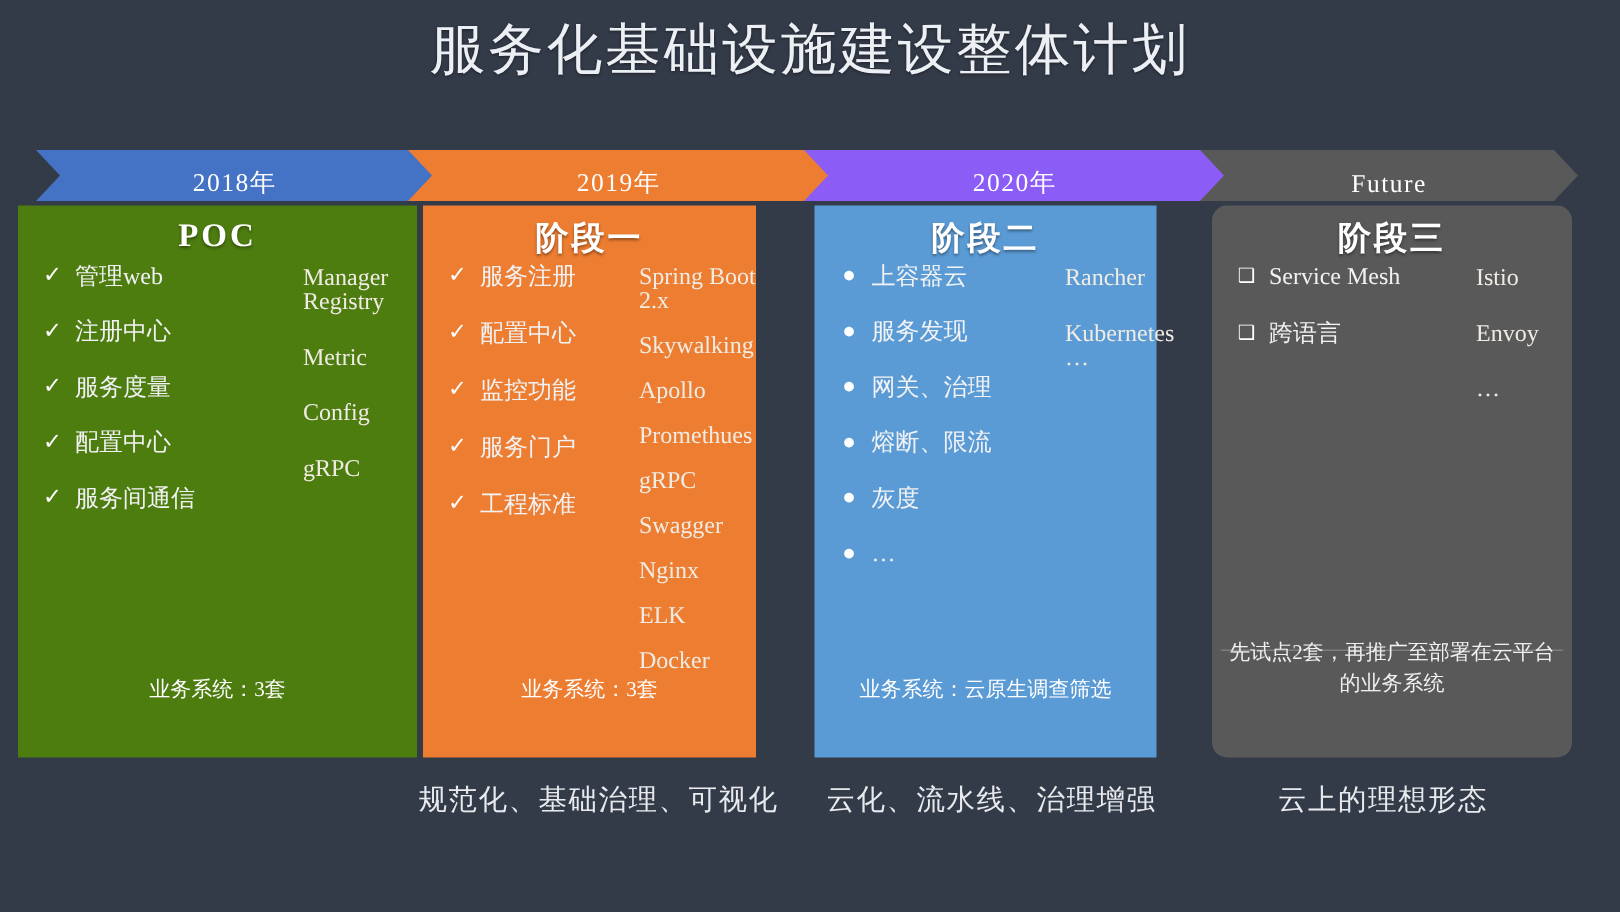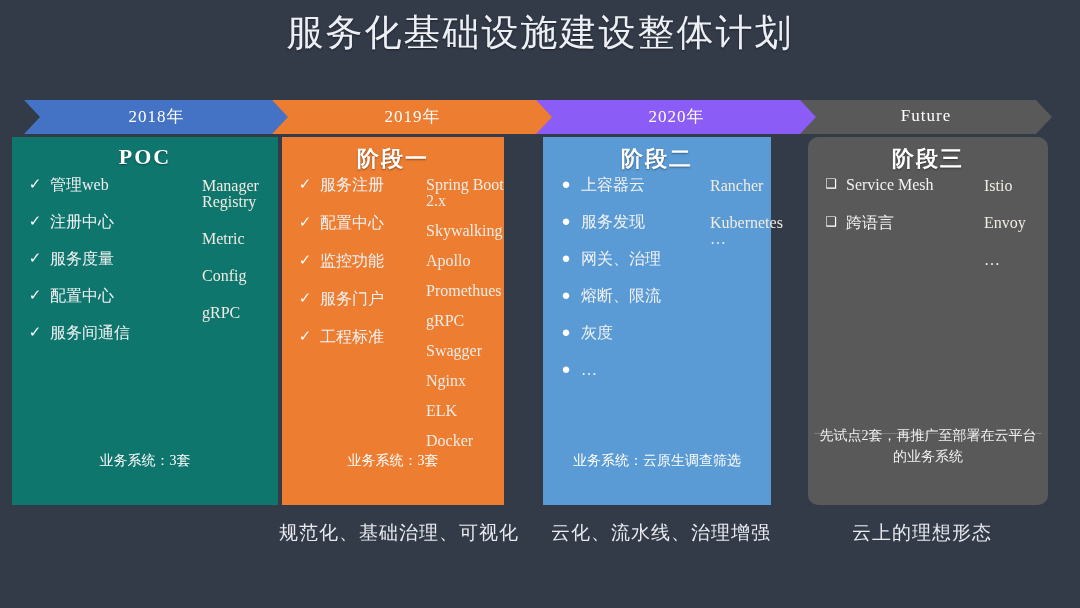--- a/index.html
+++ b/index.html
@@ -37,21 +37,21 @@
     width: 1028px;
     height: 34px;
   }
   .chev {
     position: absolute;
     top: 0;
     height: 34px;
     color: #ffffff;
     font-size: 17px;
     display: flex;
-    align-items: center;
+    align-items: flex-end;
     justify-content: center;
     font-family: "Liberation Serif", "DejaVu Serif", serif;
     letter-spacing: 1px;
   }
   .chev span { position: relative; top: -1px; }
   .chev-2018 {
     left: 0; width: 265px;
     background: #4472c4;
     clip-path: polygon(0 0, 249px 0, 265px 50%, 249px 100%, 0 100%, 16px 50%);
   }
@@ -78,21 +78,21 @@
     top: 137px;
     width: 1056px;
     height: 368px;
   }
   .col {
     position: absolute;
     top: 0;
     height: 368px;
     box-sizing: border-box;
   }
-  .col-0 { left: 0px;   width: 266px; background: #0f766e; }
+  .col-0 { left: 0px;   width: 266px; background: #4d7c0f; }
   .col-1 { left: 270px; width: 222px; background: #ed7d31; }
   .col-2 { left: 531px; width: 228px; background: #5b9bd5; }
   .col-3 { left: 796px; width: 240px; background: #595959; border-radius: 10px; }
 
   .col-title {
     text-align: center;
     color: #ffffff;
     font-size: 22px;
     font-weight: bold;
     margin-top: 7px;

